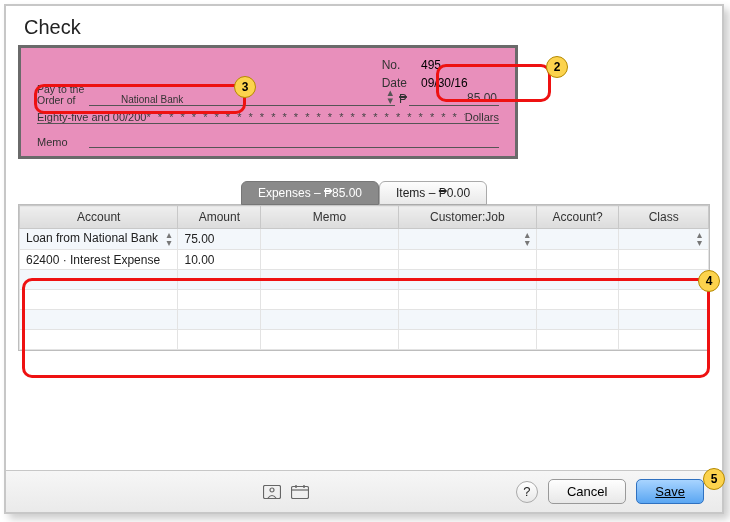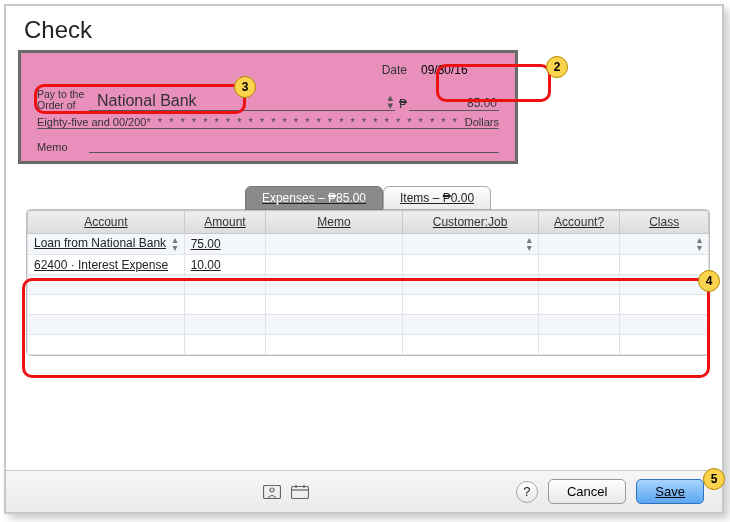--- a/index.html
+++ b/index.html
@@ -17,21 +17,21 @@
   .page {
     border: 2px solid #c7c7c7;
     box-shadow: 5px 5px 8px rgba(0,0,0,0.2);
     width: 720px;
     height: 510px;
     margin: 4px;
     background: #fff;
     position: relative;
   }
   .title {
-    font-size: 24px;
+    font-size: 20px;
     font-weight: 400;
     padding: 10px 0 4px 18px;
   }
   
   .check-wrapper {
     border: 3px solid #6a6a6a;
     margin: 2px 12px 0 12px;
     width: 500px;
   }
   .check {
@@ -65,22 +65,23 @@
   }
   .payto-value-wrap {
     flex: 1;
     border-bottom: 1px solid #555;
     position: relative;
     height: 18px;
     display:flex;
     align-items:flex-end;
   }
   .payto-value {
-    font-size: 16px;
+    font-size: 10px;
     padding-left: 8px;
+    margin-left: 24px;
   }
   .payto-dropdown-icon {
     position: absolute;
     right: 2px;
     bottom: 1px;
     font-size: 11px;
     color:#555;
     line-height:8px;
   }
   .amount-box {
@@ -150,23 +151,22 @@
     display:flex;
     align-items:center;
     justify-content:center;
     font-weight: bold;
     font-size: 12px;
     color:#000;
     z-index:20;
   }
   
   .tabs-area {
-    margin: 22px 12px 0 20px;
-    position: relative;
-    text-decoration: underline;
+    margin: 22px 12px 0 12px;
+    position: relative;
   }
   .tabs {
     display:flex;
     justify-content:center;
     gap:0;
     position: relative;
     z-index:2;
   }
   .tab {
     padding: 4px 16px;
@@ -178,21 +178,21 @@
     cursor:pointer;
   }
   .tab.active {
     background: #8a8a8a;
     color:#fff;
     border-color:#777;
   }
   
   .table-wrap {
     border:1px solid #bdbdbd;
-    border-radius:5px;
+    border-radius:0;
     background:#fff;
   }
   table {
     width:100%;
     border-collapse: collapse;
     font-size: 12px;
   }
   thead th {
     background: linear-gradient(#eeeeee,#dcdcdc);
     font-weight: normal;
@@ -263,20 +263,24 @@
 </style>
 </head>
 <body>
 
 <div class="page">
   <div class="title">Check</div>
 
   <div class="check-wrapper">
     <div class="check">
       <div class="check-top-right">
+        <div>
+          <span class="lbl">No.</span>
+          <input type="text" value="495" style="">
+        </div>
         <div>
           <span class="lbl">Date</span>
           <input type="text" value="09/30/16" style="">
         </div>
       </div>
 
       <div class="payto-row">
         <div class="payto-label">
           <span>Pay to the</span><br>
           <span>Order of</span>

